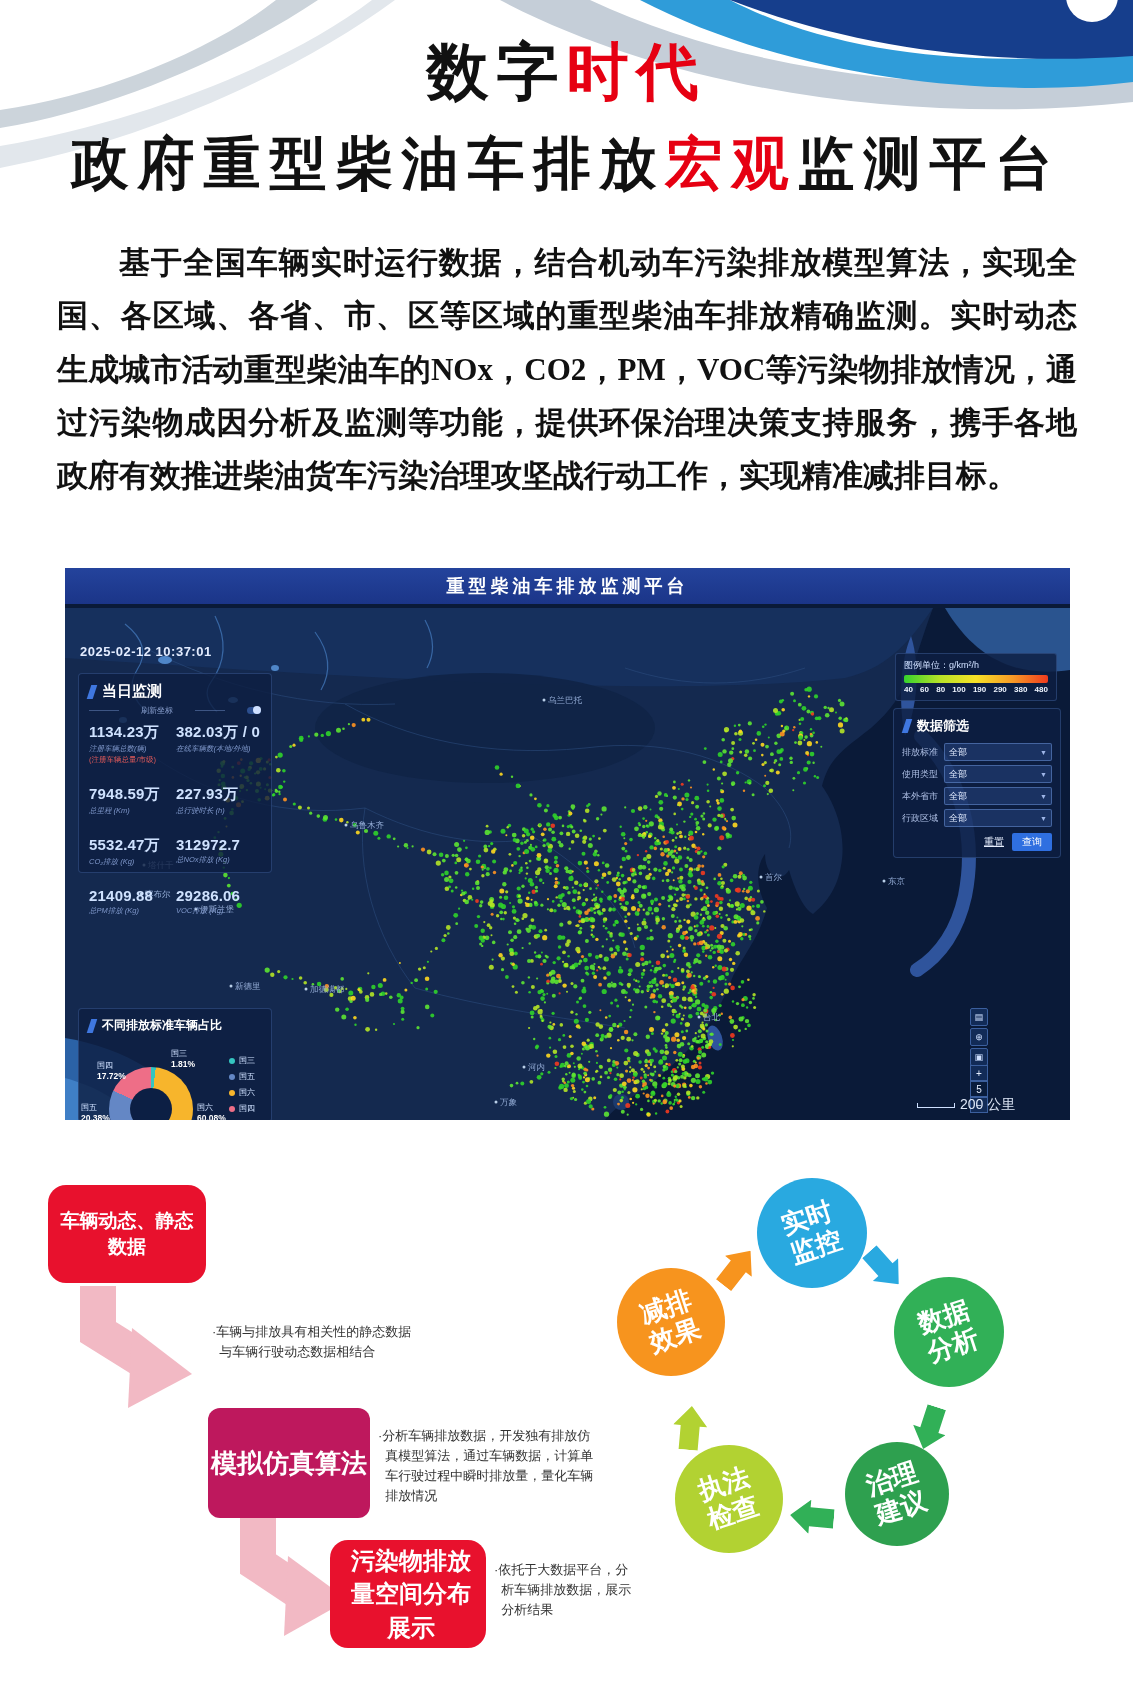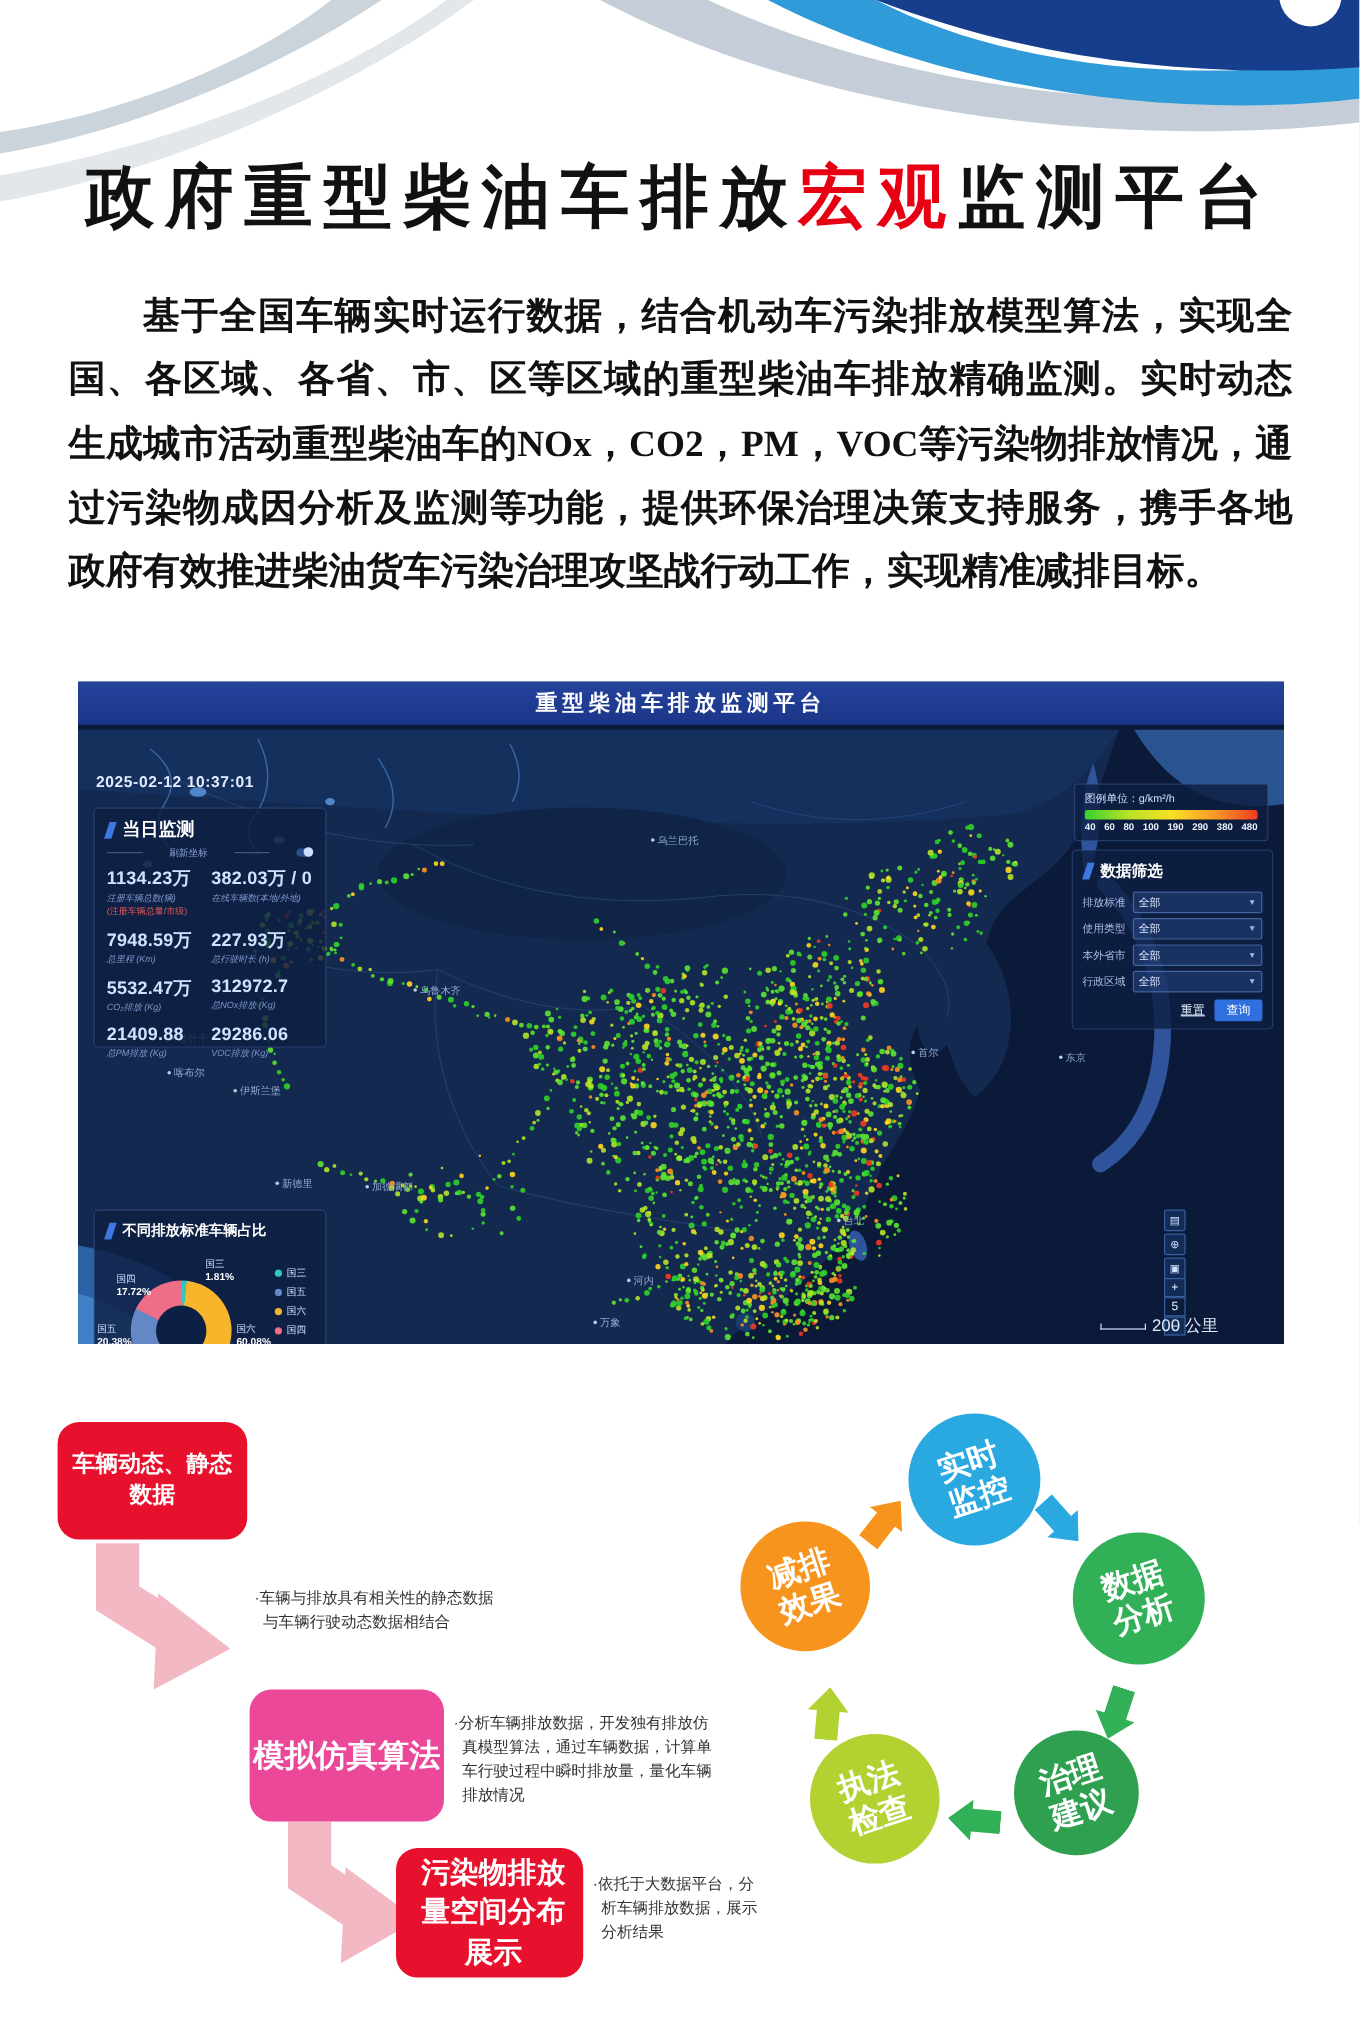--- a/index.html
+++ b/index.html
@@ -25,21 +25,21 @@
   .panel{position:absolute;background:rgba(13,30,66,.82);border:1px solid rgba(80,120,190,.35);border-radius:4px;}
   .ptitle{display:flex;align-items:center;padding:8px 10px 4px 10px;color:#fff;font-weight:bold;}
   .accent{display:inline-block;width:6px;height:14px;background:#3f77e0;transform:skewX(-18deg);margin-right:7px;}
   .today{left:13px;top:105px;width:192px;height:198px;}
   .today .ptitle{font-size:15px;}
   .refresh-row{display:flex;align-items:center;padding:0 10px;gap:22px;}
   .refresh-row .line{flex:1;border-top:1px solid rgba(120,150,210,.45);}
   .refresh-row .rlabel{font-size:8px;color:#8aa0cf;}
   .toggle{width:14px;height:7px;border-radius:4px;background:#2c4f8f;position:relative;}
   .toggle::after{content:"";position:absolute;right:0;top:-1px;width:8px;height:8px;border-radius:50%;background:#cfe0ff;}
-  .stats{display:grid;grid-template-columns:1fr 1fr;padding:7px 8px 0 10px;row-gap:9px;}
+  .stats{display:grid;grid-template-columns:1fr 1fr;padding:7px 8px 0 10px;row-gap:20px;}
   .sval{font-size:15px;font-weight:bold;color:#cfe2ff;letter-spacing:.2px;}
   .slab{font-size:7.5px;color:#7e96c9;margin-top:2px;font-style:italic;}
   .ssub{font-size:7.5px;color:#e25a5a;margin-top:1px;}
   .legend-card{position:absolute;left:830px;top:85px;width:162px;height:48px;background:rgba(13,30,66,.82);
                border:1px solid rgba(80,120,190,.35);border-radius:3px;padding:5px 8px;box-sizing:border-box;}
   .legend-unit{font-size:9px;color:#cfe0ff;margin-bottom:3px;}
   .legend-bar{height:8px;border-radius:2px;}
   .legend-ticks{display:flex;justify-content:space-between;margin-top:2px;font-size:8px;font-weight:bold;color:#eef4ff;}
   .filter{left:828px;top:140px;width:166px;height:148px;}
   .filter .ptitle{font-size:13px;}
@@ -95,20 +95,21 @@
 
   <svg class="banner" width="1133" height="240">
     <path d="M0,128 C120,108 240,52 318,0 L276,0 C210,52 100,96 0,110 Z" fill="#ccd4db"></path>
     <path d="M0,168 C150,140 300,70 395,0 L372,0 C290,62 150,120 0,146 Z" fill="#e2e7ec"></path>
     <path d="M500,0 C680,95 930,125 1133,102 L1133,76 C940,98 740,70 590,0 Z" fill="#c5ced8"></path>
     <path d="M640,0 C790,78 990,100 1133,82 L1133,50 C980,72 830,52 730,0 Z" fill="#2f9cd9"></path>
     <path d="M730,0 C860,50 1000,66 1133,56 L1133,0 Z" fill="#163e8c"></path>
     <circle cx="1092" cy="-4" r="26" fill="#ffffff"></circle>
   </svg>
 
+  <div class="title1"><span>数字</span><span class="red">时代</span></div>
   <div class="title2"><span>政府重型柴油车排放</span><span class="red">宏观</span><span>监测平台</span></div>
 
   <p class="intro">基于全国车辆实时运行数据，结合机动车污染排放模型算法，实现全国、各区域、各省、市、区等区域的重型柴油车排放精确监测。实时动态生成城市活动重型柴油车的NOx，CO2，PM，VOC等污染物排放情况，通过污染物成因分析及监测等功能，提供环保治理决策支持服务，携手各地政府有效推进柴油货车污染治理攻坚战行动工作，实现精准减排目标。</p>
 
   <div class="dash">
     <div class="dash-header">
       <span>重型柴油车排放监测平台</span>
     </div>
 
     <svg class="mapsvg" id="mapsvg" width="1005" height="512" viewBox="0 0 1005 512">
@@ -2290,21 +2291,21 @@
     <path d="M98,126 L98,172 L146,202" stroke-width="36" fill="none" stroke="#f2b9c4"></path>
     <polygon points="132,168 192,214 128,248" fill="#f2b9c4"></polygon>
     <path d="M258,358 L258,404 L300,432" stroke-width="36" fill="none" stroke="#f2b9c4"></path>
     <polygon points="288,396 348,440 284,476" fill="#f2b9c4"></polygon>
   </svg>
 
   <div class="fbox fbox1" style="background: rgb(232, 17, 45);">
       <span>车辆动态、静态数据</span>
     </div>
   <div class="fnote fnote1">·车辆与排放具有相关性的静态数据与车辆行驶动态数据相结合</div>
-  <div class="fbox fbox2" style="background: #ec4899;">
+  <div class="fbox fbox2" style="background: #be185d; border-radius: 12px;">
       <span>模拟仿真算法</span>
     </div>
   <div class="fnote fnote2">·分析车辆排放数据，开发独有排放仿真模型算法，通过车辆数据，计算单车行驶过程中瞬时排放量，量化车辆排放情况</div>
   <div class="fbox fbox3" style="background: rgb(232, 17, 45); padding-left: 12px;">
       <span>污染物排放量空间分布展示</span>
     </div>
   <div class="fnote fnote3">·依托于大数据平台，分析车辆排放数据，展示分析结果</div>
 
   <div class="ccircle" style="left: 757px; top: 1178px; width: 110px; height: 110px; background: rgb(41, 169, 224);">
       <span>实时监控</span>

